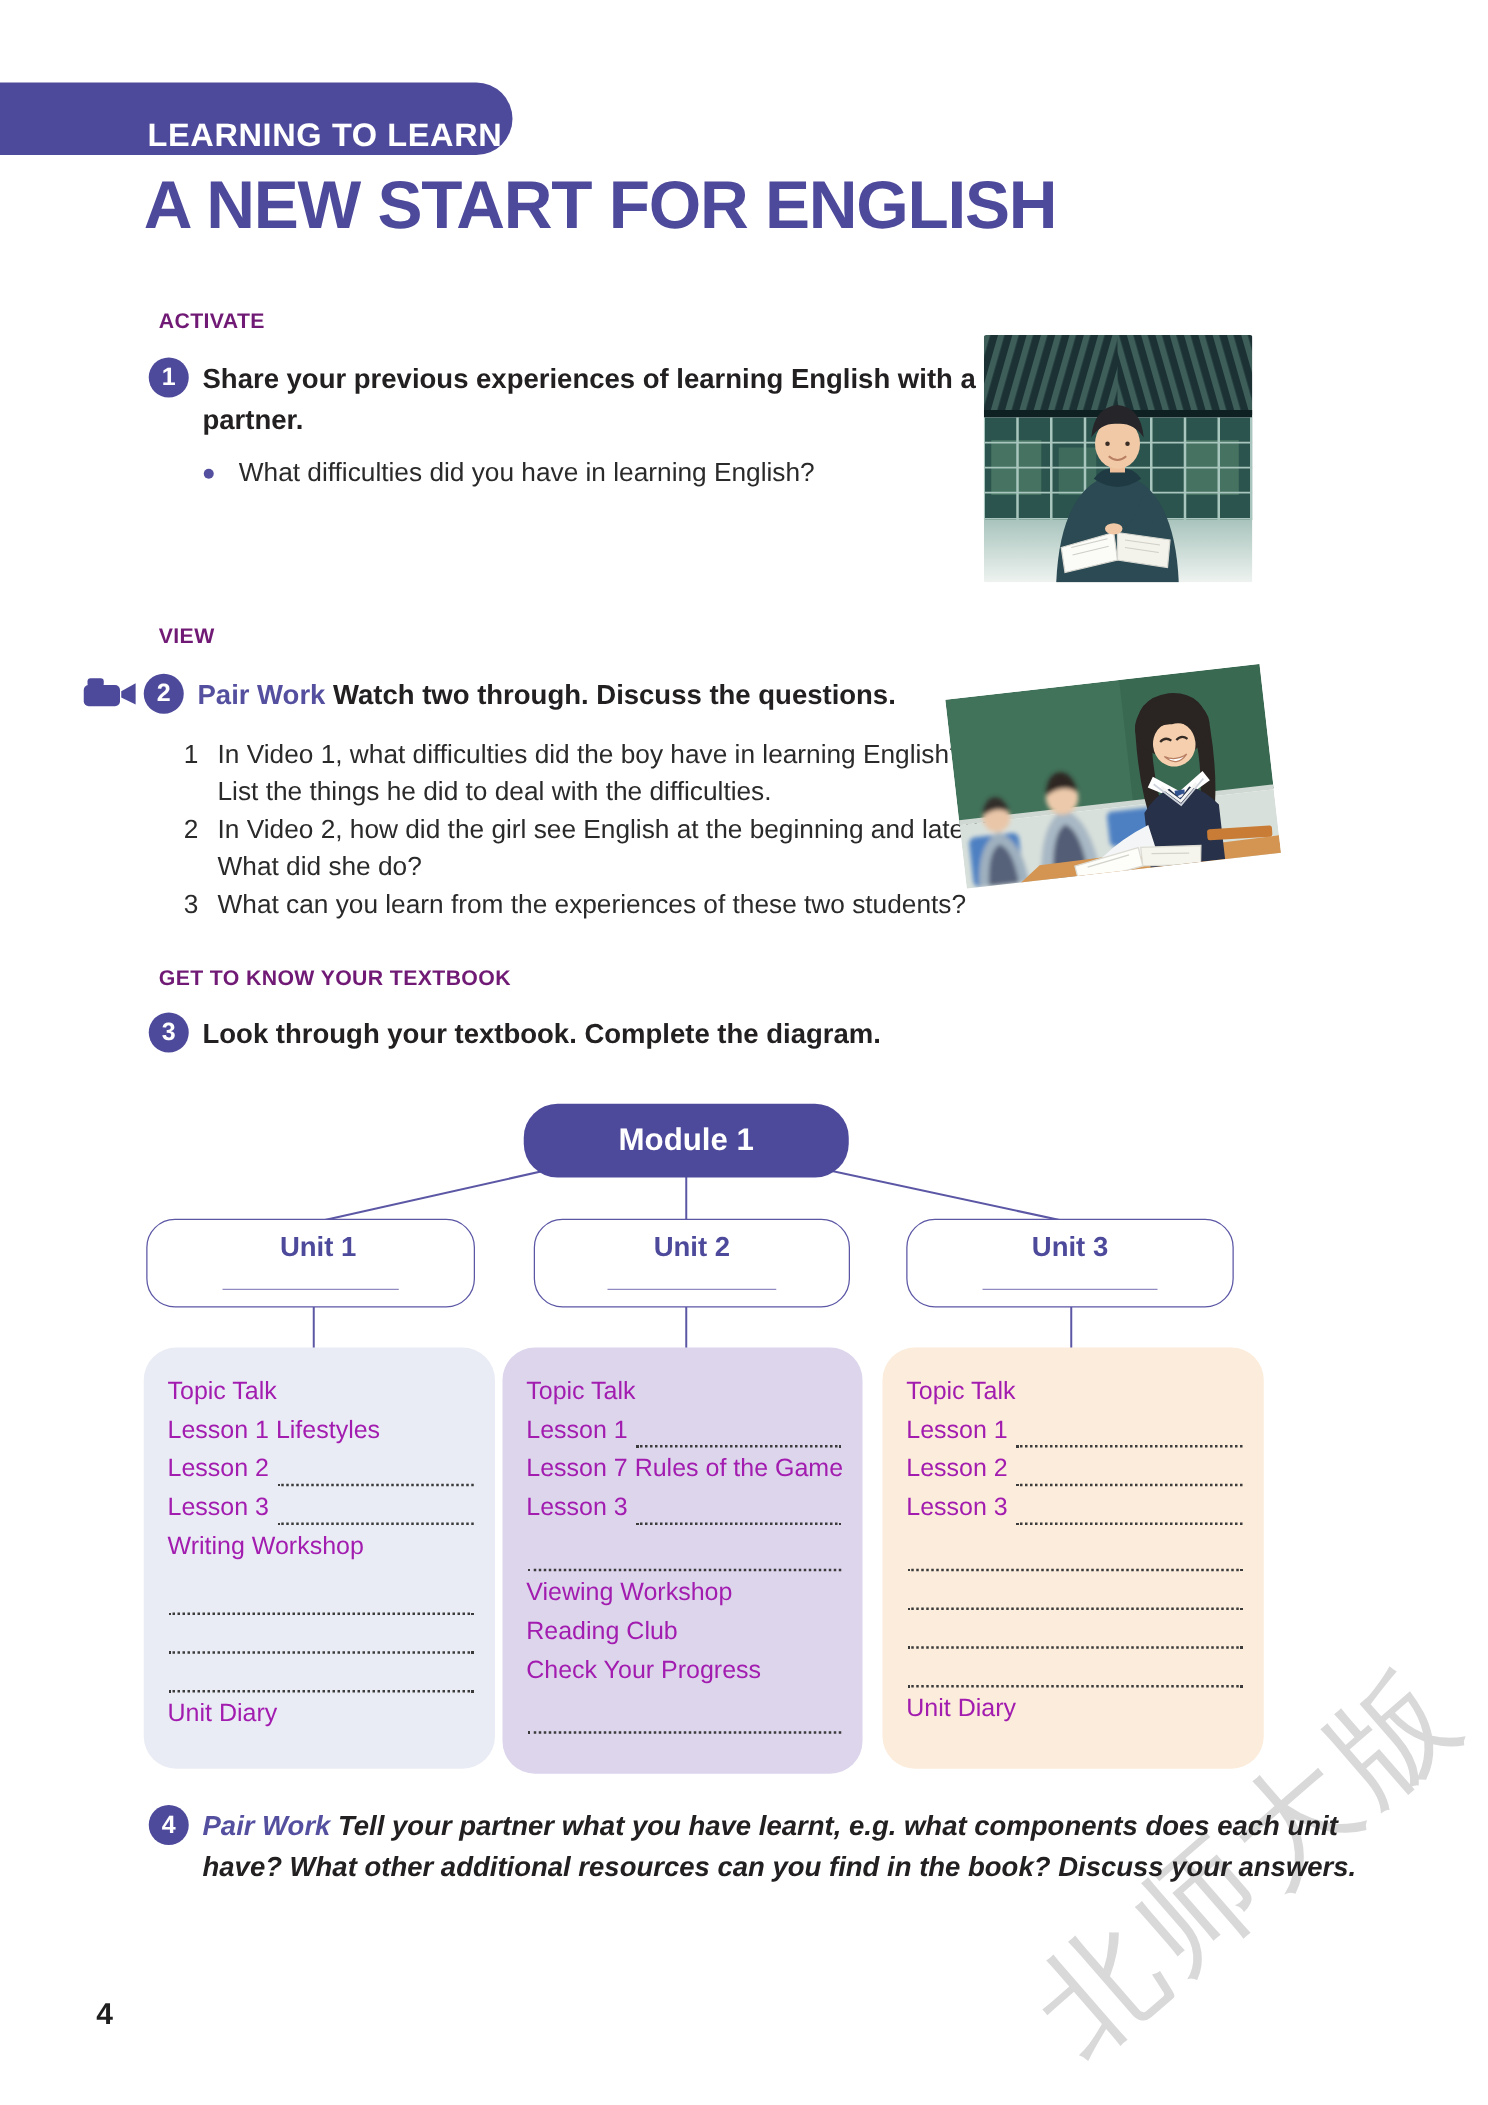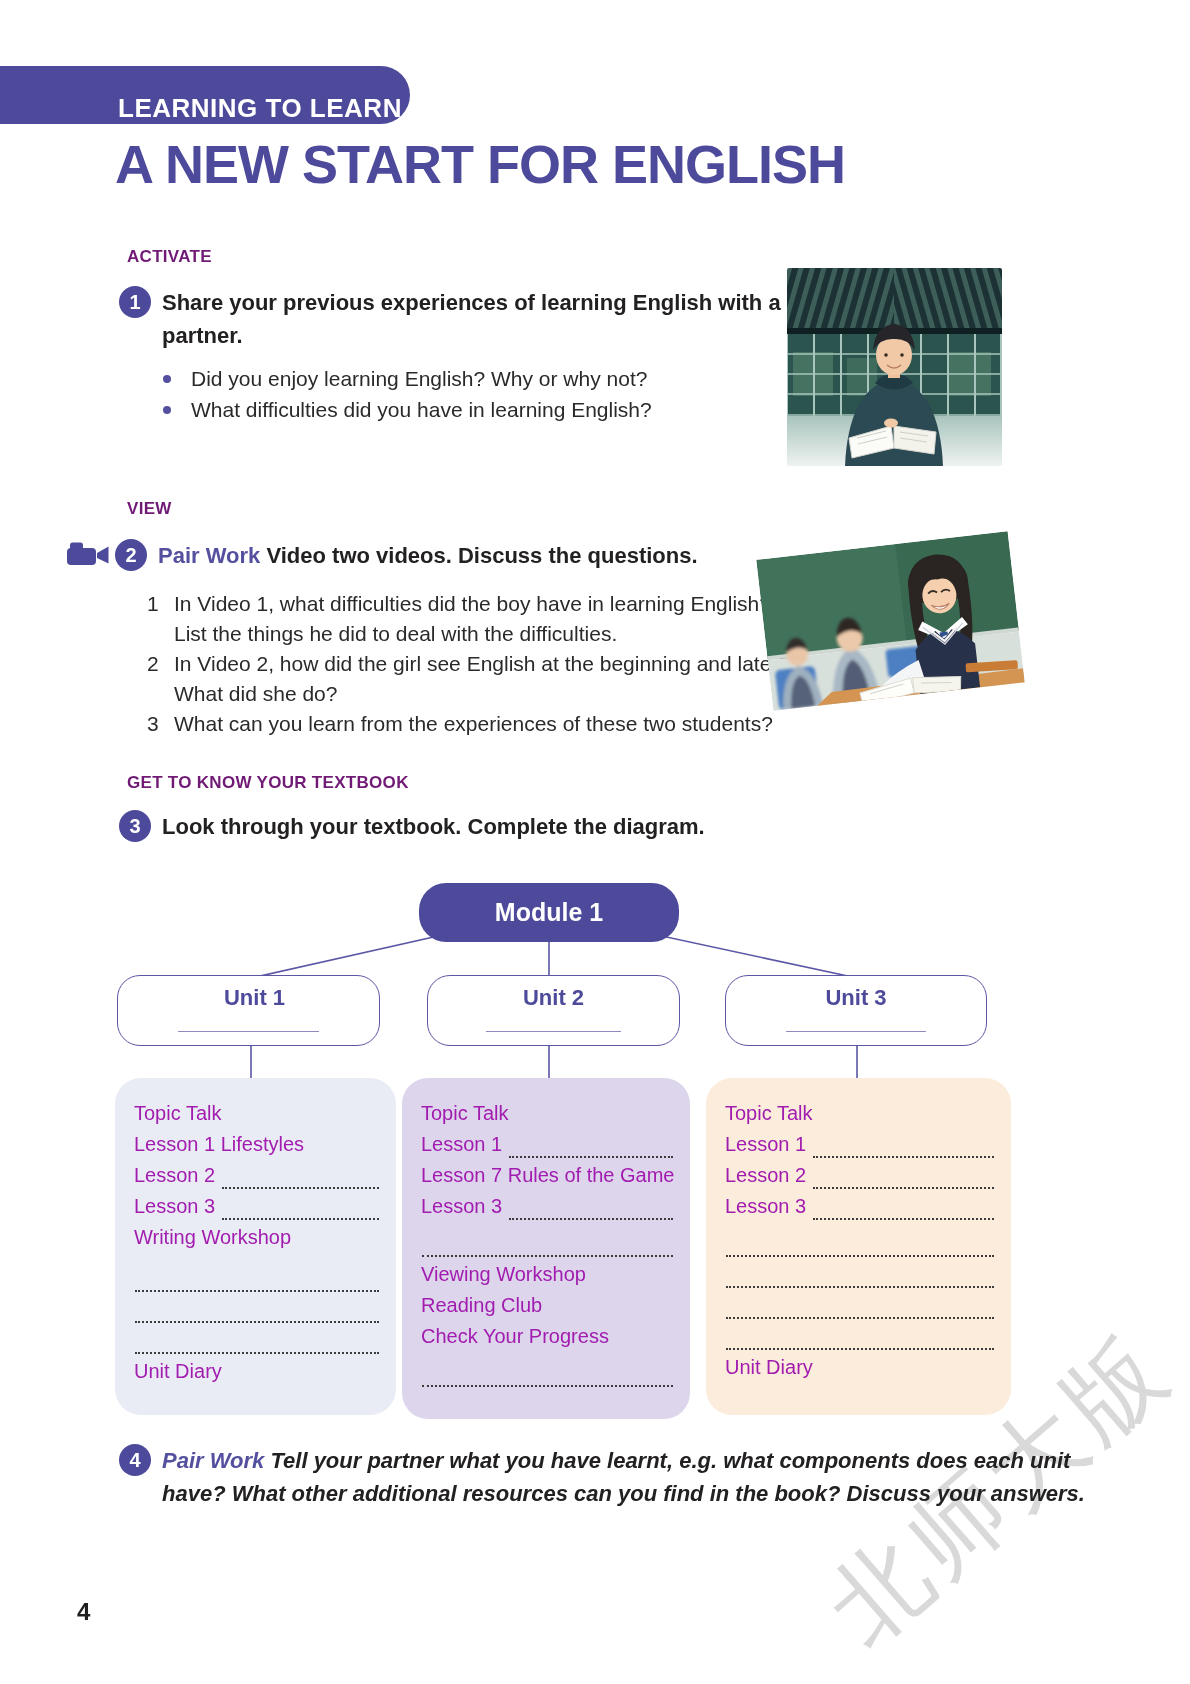--- a/index.html
+++ b/index.html
@@ -109,43 +109,39 @@
   <div class="sec-h sec-activate">ACTIVATE</div>
 
   <div class="task t1">
     <div class="num">1</div>
     <div class="task-text">Share your previous experiences of learning English with a partner.</div>
   </div>
 
   <div class="bullets">
     <div class="bullet-row">
       <i class="dot"></i>
-      <span>Did you enjoy learning English? Why or why not?</span>
-    </div>
-    <div class="bullet-row">
-      <i class="dot"></i>
       <span>What difficulties did you have in learning English?</span>
     </div>
   </div>
 
   <div class="sec-h sec-view">VIEW</div>
 
   <div class="vicon">
     <svg viewBox="0 0 44 28">
       <rect x="1" y="7" width="29" height="17" rx="4"></rect>
       <rect x="4" y="1.5" width="13" height="7" rx="2.5"></rect>
       <path d="M31 12 L42.5 5.5 L42.5 22.5 L31 17 Z"></path>
     </svg>
   </div>
 
   <div class="task t2">
     <div class="num">2</div>
     <div class="task-text">
       <span class="pw">Pair Work</span>
-      <span>Video two videos. Discuss the questions.</span>
+      <span>Watch two through. Discuss the questions.</span>
     </div>
   </div>
 
   <div class="questions">
     <div class="q">
       <span class="qn">1</span>
       <span class="qt">In Video 1, what difficulties did the boy have in learning English? List the things he did to deal with the difficulties.</span>
     </div>
     <div class="q">
       <span class="qn">2</span>

